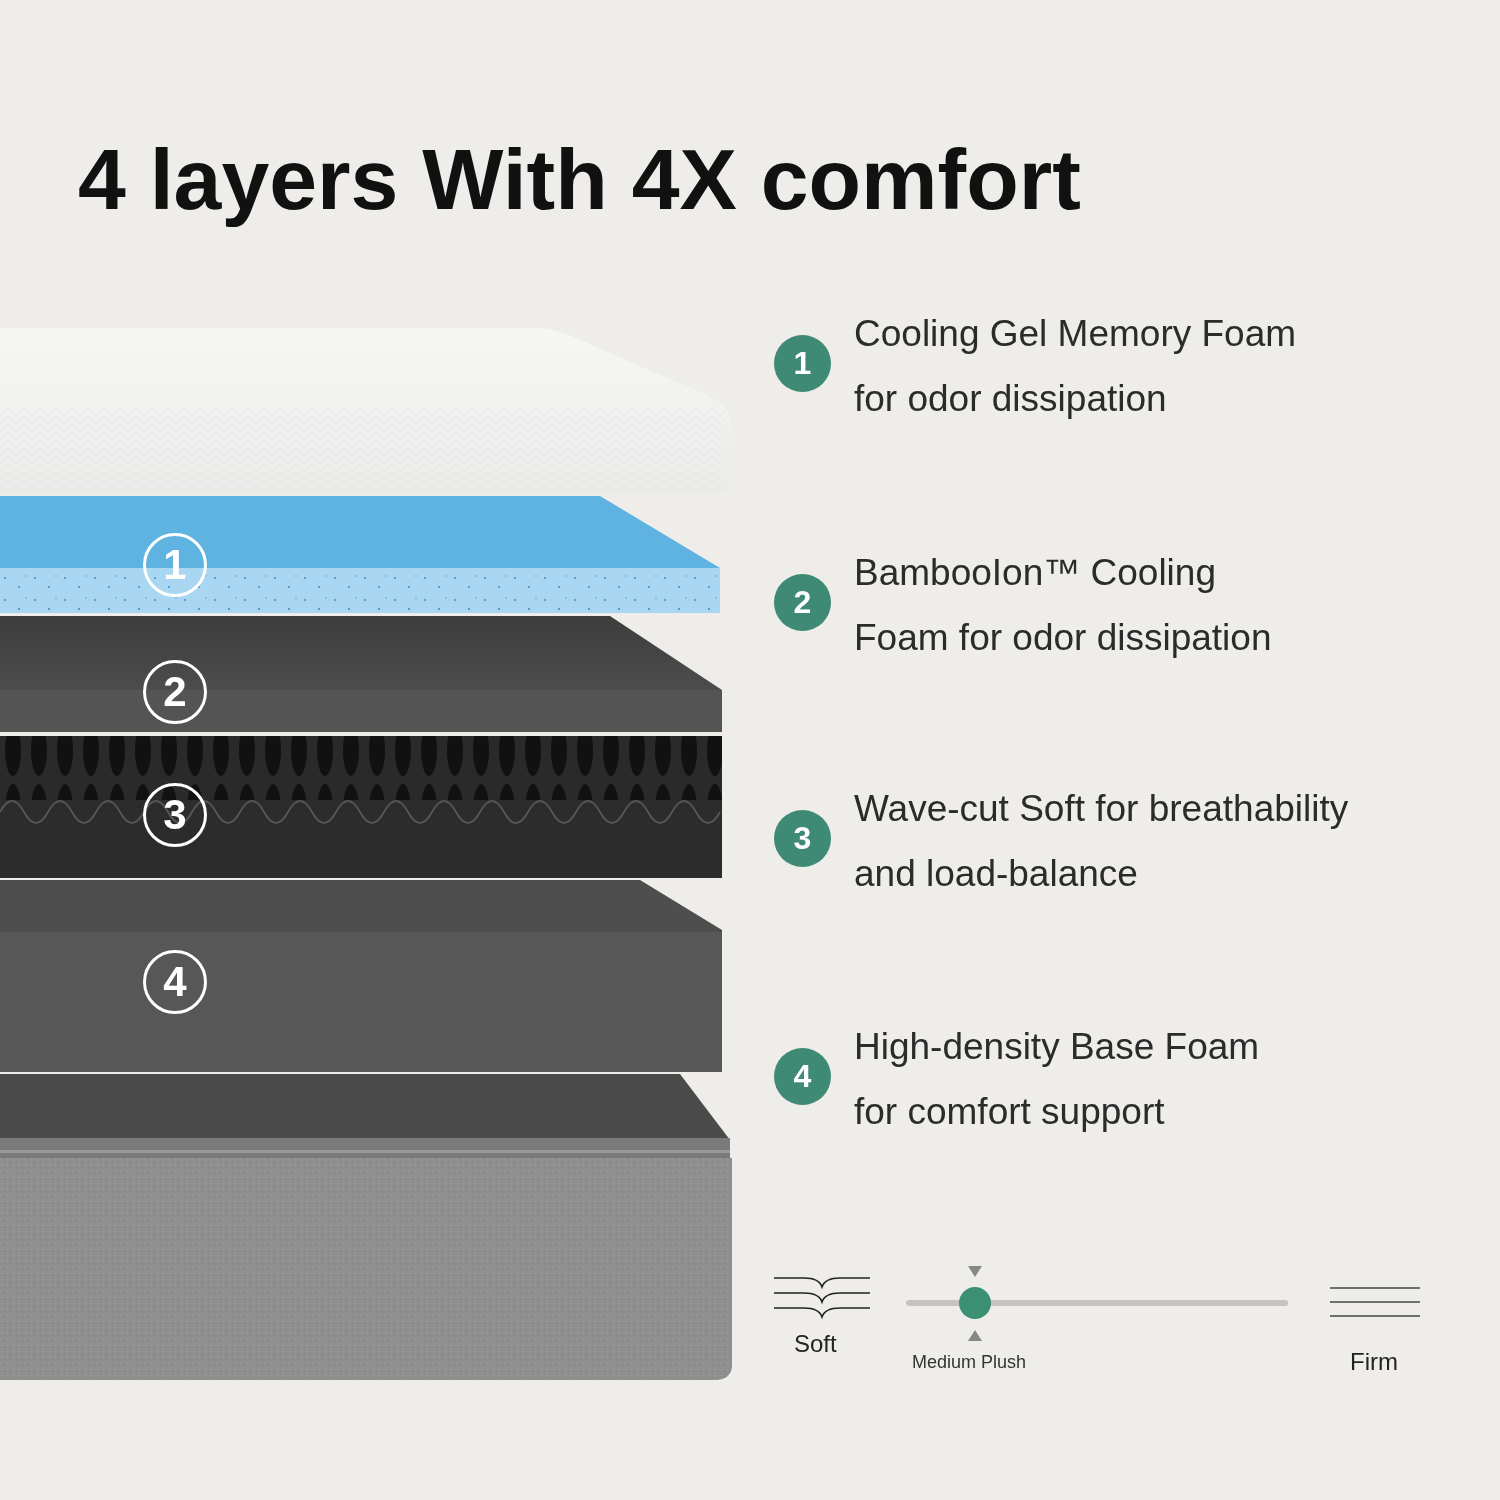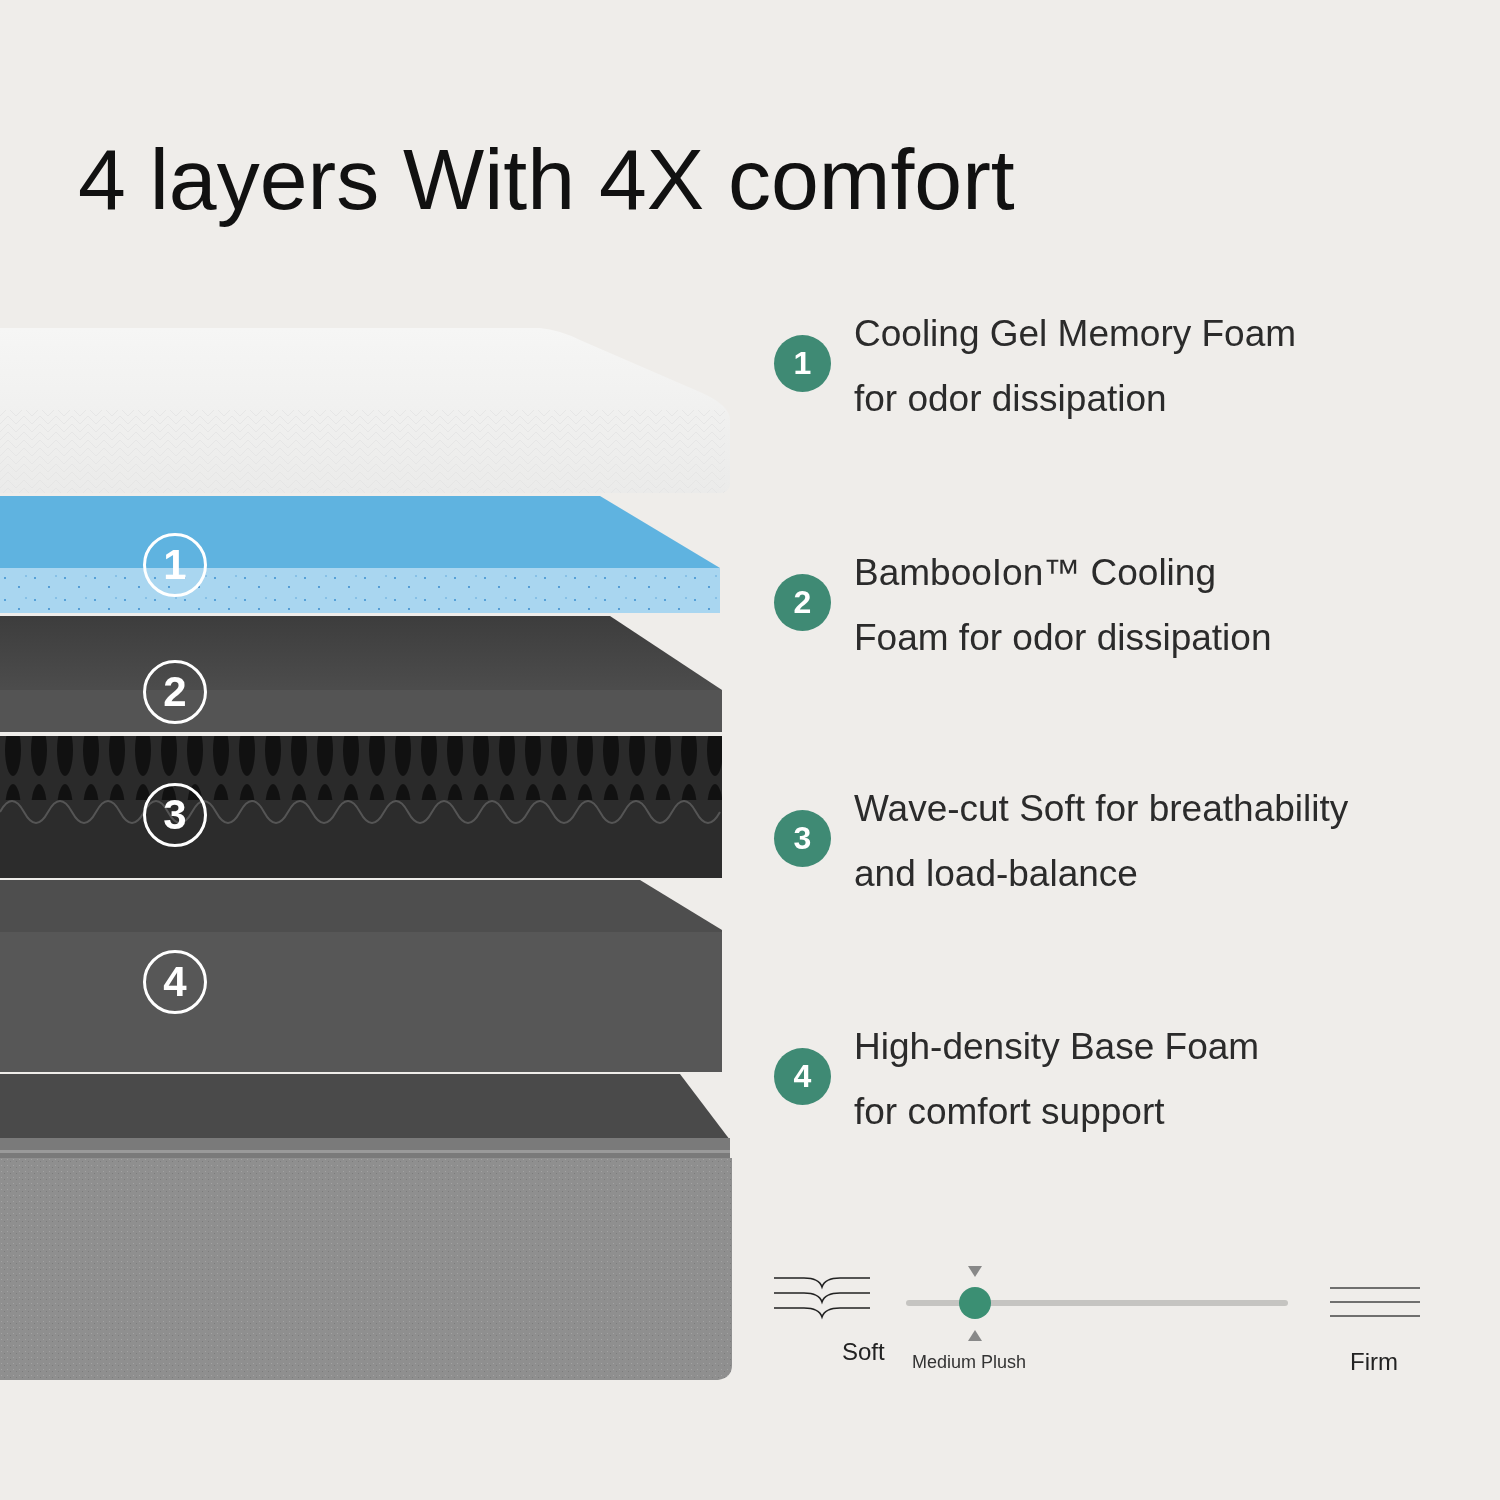--- a/index.html
+++ b/index.html
@@ -1,17 +1,17 @@
 <!DOCTYPE html>
 <html><head>
 <meta charset="utf-8">
 <style>
   html, body { margin:0; padding:0; }
   body { width:1500px; height:1500px; background:#efedea; position:relative; overflow:hidden; font-family:"Liberation Sans", sans-serif; }
-  .title { position:absolute; left:78px; top:78px; font-size:86px; font-weight:normal; color:#111; letter-spacing:0px; line-height:1; }
+  .title { position:absolute; left:78px; top:78px; font-size:86px; font-weight:bold; color:#111; letter-spacing:0px; line-height:1; }
   .mattress { position:absolute; left:0; top:0; width:760px; height:1500px; }
   .badge-outline { position:absolute; width:64px; height:64px; border:3px solid #fff; border-radius:50%; box-sizing:border-box; color:#fff; font-weight:bold; font-size:42px; display:flex; align-items:center; justify-content:center; }
   .features { position:absolute; left:774px; top:0; width:700px; }
   .feature { position:absolute; left:0; width:700px; }
   .feature .num { position:absolute; left:0; top:0; width:57px; height:57px; border-radius:50%; background:#3f8a74; color:#fff; font-weight:bold; font-size:32px; display:flex; align-items:center; justify-content:center; }
   .feature .line { position:absolute; left:80px; font-size:37px; color:#2b2b2b; white-space:nowrap; }
   .feature .l1 { top:-22px; }
   .feature .l2 { top:43px; }
   .scale { position:absolute; left:770px; top:1260px; width:680px; height:130px; }
   .scale .lbl { position:absolute; color:#222; white-space:nowrap; }
@@ -106,21 +106,21 @@
     <div class="line l2">for comfort support</div>
   </div>
 </div>
 
 <div class="scale">
   <svg style="position:absolute; left:4px; top:15px;" width="96" height="50" viewBox="0 0 96 50">
     <path d="M0 3 L30 3 Q45 3 48 12 Q51 3 66 3 L96 3" fill="none" stroke="#222" stroke-width="1.6"></path>
     <path d="M0 18 L30 18 Q45 18 48 27 Q51 18 66 18 L96 18" fill="none" stroke="#222" stroke-width="1.6"></path>
     <path d="M0 33 L30 33 Q45 33 48 42 Q51 33 66 33 L96 33" fill="none" stroke="#222" stroke-width="1.6"></path>
   </svg>
-  <span class="lbl" style="left:24px; top:78px; font-size:24px;margin-left:48px;">Soft</span>
+  <span class="lbl" style="left:24px; top:70px; font-size:24px;">Soft</span>
 
   <div class="track"></div>
   <div class="tri-down"></div>
   <div class="knob"></div>
   <div class="tri-up"></div>
   <span class="lbl" style="left:142px; top:92px; font-size:18px; color:#333;text-align:right;">Medium Plush</span>
 
   <svg style="position:absolute; left:560px; top:26px;" width="90" height="34" viewBox="0 0 90 34">
     <line x1="0" y1="2" x2="90" y2="2" stroke="#444" stroke-width="1.4"></line>
     <line x1="0" y1="16" x2="90" y2="16" stroke="#444" stroke-width="1.4"></line>

